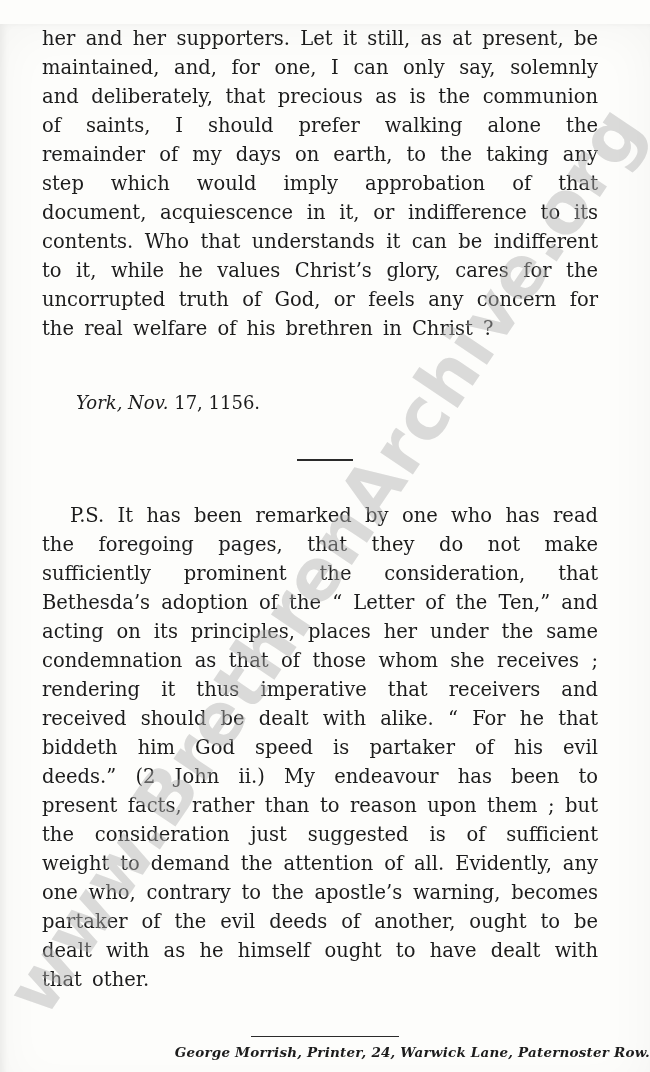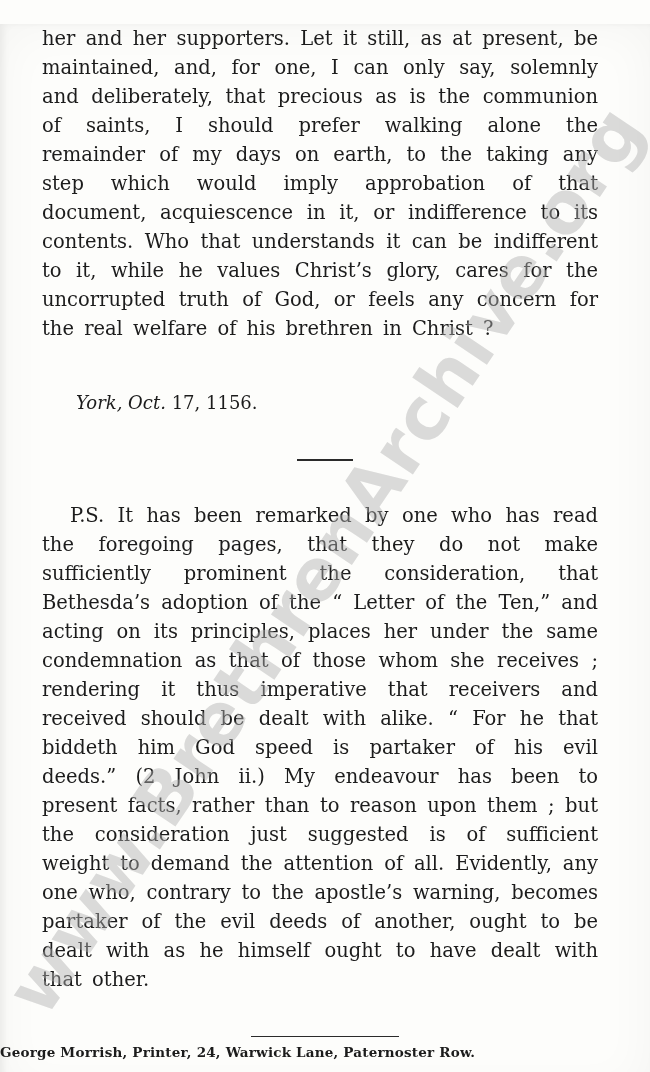--- a/index.html
+++ b/index.html
@@ -51,21 +51,22 @@
   }
   .ps {
     margin-top: 40px;
     text-indent: 28px;
   }
   .footer {
     position: absolute;
     bottom: 36px;
     left: 0;
     right: 0;
-    text-align: left;
+    text-align: right;
+    font-style: italic;
   }
   .footer-rule {
     width: 148px;
     border: none;
     border-top: 1.5px solid #2a2a2a;
     margin: 0 auto 7px auto;
   }
   .footer-text {
     font-size: 13.5px;
     font-weight: bold;
@@ -90,21 +91,21 @@
 <body>
 
 <div class="page">
 
   <div class="watermark">www.BrethrenArchive.org</div>
 
 
   <p class="body-text">her and her supporters.  Let it still, as at present, be maintained, and, for one, I can only say, solemnly and deliberately, that precious as is the communion of saints, I should prefer walking alone the remainder of my days on earth, to the taking any step which would imply approbation of that document, acquiescence in it, or indifference to its contents.  Who that understands it can be indifferent to it, while he values Christ’s glory, cares for the uncorrupted truth of God, or feels any concern for the real welfare of his brethren in Christ ?</p>
 
   <div class="dateline">
-    <span class="ital">York, Oct.</span><span> 17, 1156.</span>
+    <span class="ital">York, Nov.</span><span> 17, 1156.</span>
   </div>
 
   <hr class="divider">
 
   <p class="body-text ps">P.S. It has been remarked by one who has read the foregoing pages, that they do not make sufficiently prominent the consideration, that Bethesda’s adoption of the “ Letter of the Ten,” and acting on its principles, places her under the same condemnation as that of those whom she receives ; rendering it thus imperative that receivers and received should be dealt with alike.  “ For he that biddeth him God speed is partaker of his evil deeds.” (2 John ii.)  My endeavour has been to present facts, rather than to reason upon them ; but the consideration just suggested is of sufficient weight to demand the attention of all.  Evidently, any one who, contrary to the apostle’s warning, becomes partaker of the evil deeds of another, ought to be dealt with as he himself ought to have dealt with that other.</p>
 
   <div class="footer">
     <hr class="footer-rule">
     <div class="footer-text">George Morrish, Printer, 24, Warwick Lane, Paternoster Row.</div>
   </div>

